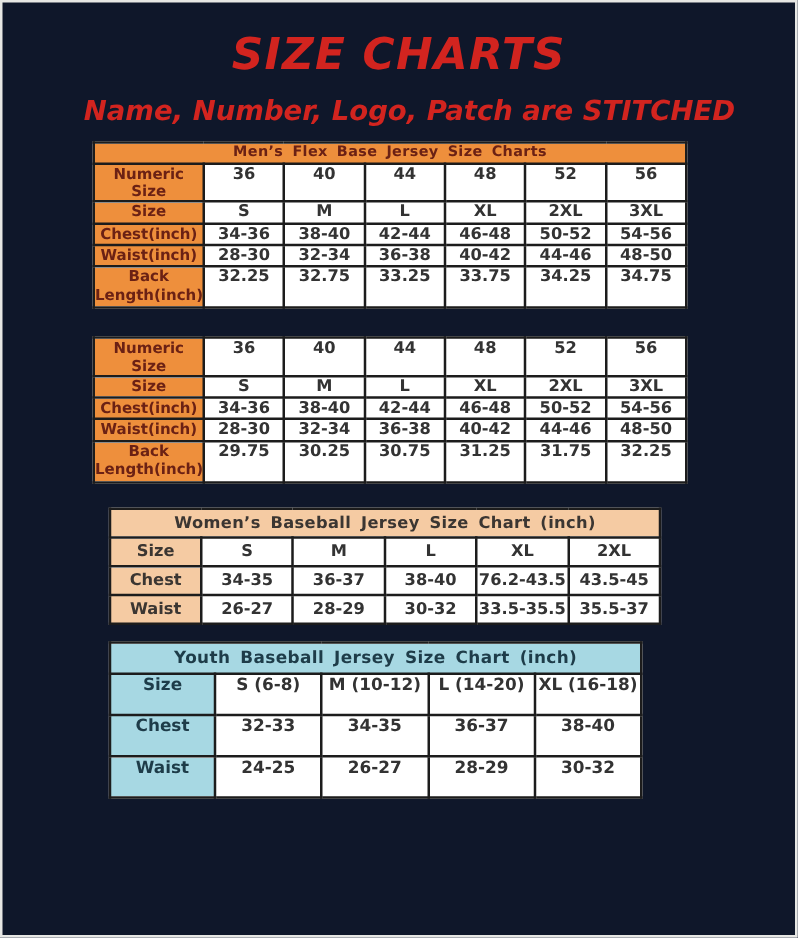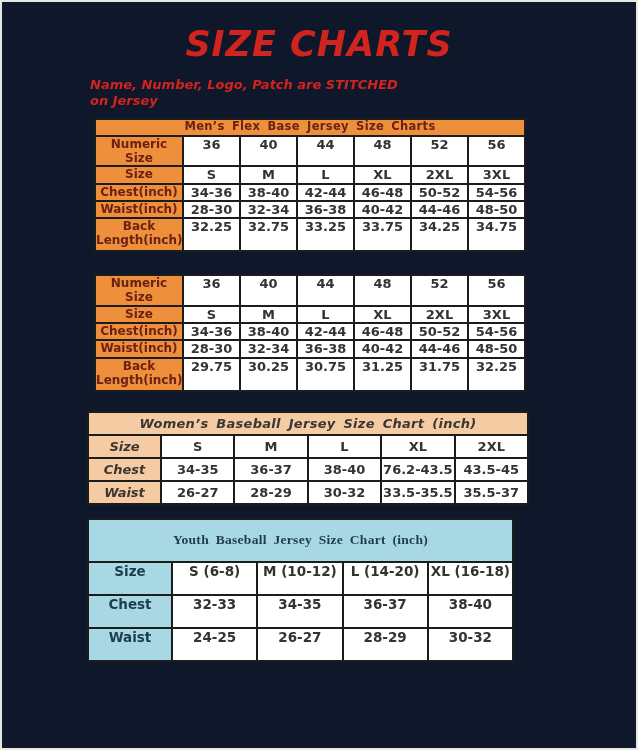--- a/index.html
+++ b/index.html
@@ -17,22 +17,22 @@
     margin: 22px 0 0 0;
     text-align: center;
     font-size: 35px;
     line-height: 1.15;
     font-style: italic;
     font-weight: bold;
     letter-spacing: 1px;
     color: var(--title-red, #d2241f);
   }
   .subtitle {
-    margin: 13px 30px 0 88px;
-    font-size: 13px;
+    margin: 13px 30px 0 65px;
+    font-size: 22px;
     line-height: 1.22;
     font-weight: bold;
     font-style: italic;
     color: var(--title-red, #d2241f);
   }
   
   table.size-table {
     border-collapse: collapse;
     table-layout: fixed;
     background: #ffffff;
@@ -44,64 +44,62 @@
     color: var(--cell-text, #333333);
     overflow: hidden;
     padding: 0;
   }
   td.tbl-title {
     vertical-align: middle;
     word-spacing: 3px;
     letter-spacing: 0.3px;
   }
   
-  .tbl-mens-flex, .tbl-mens-cool { width: 432px; margin-left: 92px; }
+  .tbl-mens-flex, .tbl-mens-cool { width: 476px; margin-left: 72px; }
   .tbl-mens-flex { margin-top: 9px; }
   .tbl-mens-cool { margin-top: 22px; }
   .theme-orange td.tbl-title,
   .theme-orange td.label {
     background: var(--mens-header-bg, #ee8f3c);
     color: var(--mens-header-text, #6b2114);
   }
   .theme-orange td.tbl-title { height: 17px; font-size: 11.5px; }
   .theme-orange td { height: 17px; font-size: 13px; line-height: 1.18; vertical-align: top; padding-top: 1px; }
   .theme-orange td.label { font-size: 12px; }
   .theme-orange tr.row-numeric td { height: 30px; }
   .theme-orange tr.row-back td { height: 33px; }
   .theme-orange col.col-label { width: 88px; }
   
   .tbl-womens { width: 442px; margin: 19px 0 0 85px; }
   .theme-peach td { border-color: var(--border-soft, #2f2f2f); height: 23px; font-size: 13px; vertical-align: middle; }
   .theme-peach td.tbl-title,
   .theme-peach td.label {
     background: var(--womens-header-bg, #f5cba3);
     color: var(--womens-header-text, #3b3632);
-    font-style: italic;
   }
   .theme-peach td.tbl-title { font-size: 13px; }
   .theme-peach col.col-label { width: 73px; }
   
   .tbl-youth { width: 427px; margin: 13px 0 0 85px; }
   .theme-blue td { border-color: var(--border-soft, #2f2f2f); height: 33px; font-size: 13.5px; vertical-align: top; padding-top: 6px; }
   .theme-blue td.tbl-title,
   .theme-blue td.label {
     background: var(--youth-header-bg, #a7d8e3);
     color: var(--youth-header-text, #1e3c49);
   }
-  .theme-blue td.tbl-title { height: 43px; vertical-align: middle; padding-top: 0; font-size: 13.5px; font-family: Liberation Serif, serif; }
+  .theme-blue td.tbl-title { height: 25px; vertical-align: middle; padding-top: 0; font-size: 13.5px; }
   .theme-blue col.col-label { width: 84px; }
 </style>
 </head>
 <body>
 
 <div class="page">
   <h1 class="main-title">SIZE CHARTS</h1>
   <div class="subtitle">
     <div>Name, Number, Logo, Patch are STITCHED</div>
-    <div>on Jersey</div>
   </div>
   <div id="tables">
       <table class="size-table theme-orange tbl-mens-flex">
         <colgroup>
           <col class="col-label">
           <col>
           <col>
           <col>
           <col>
           <col>

